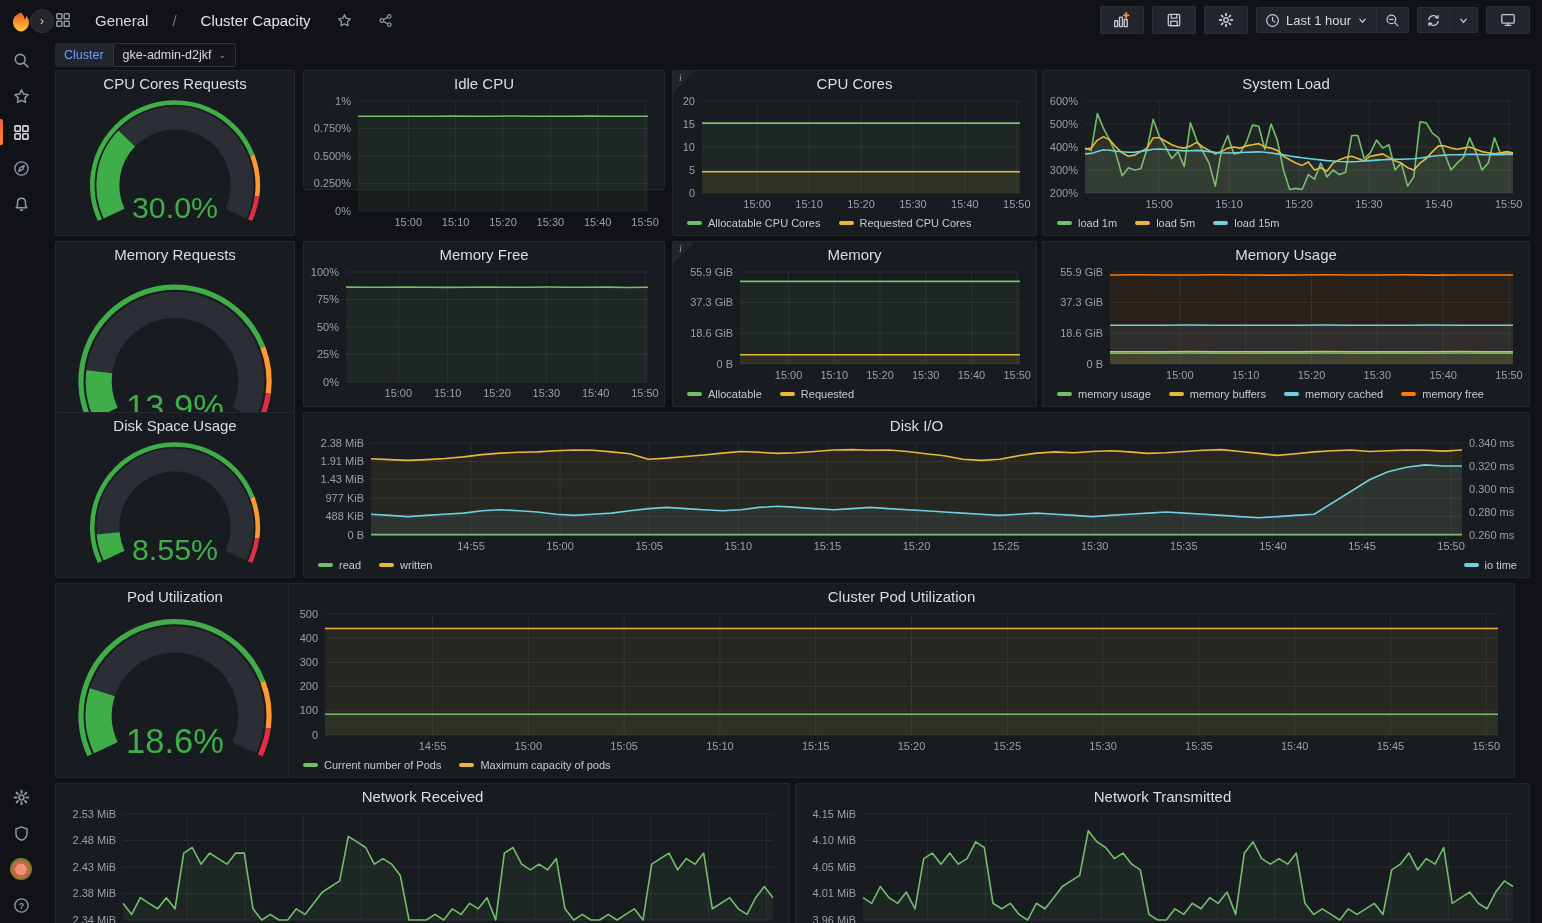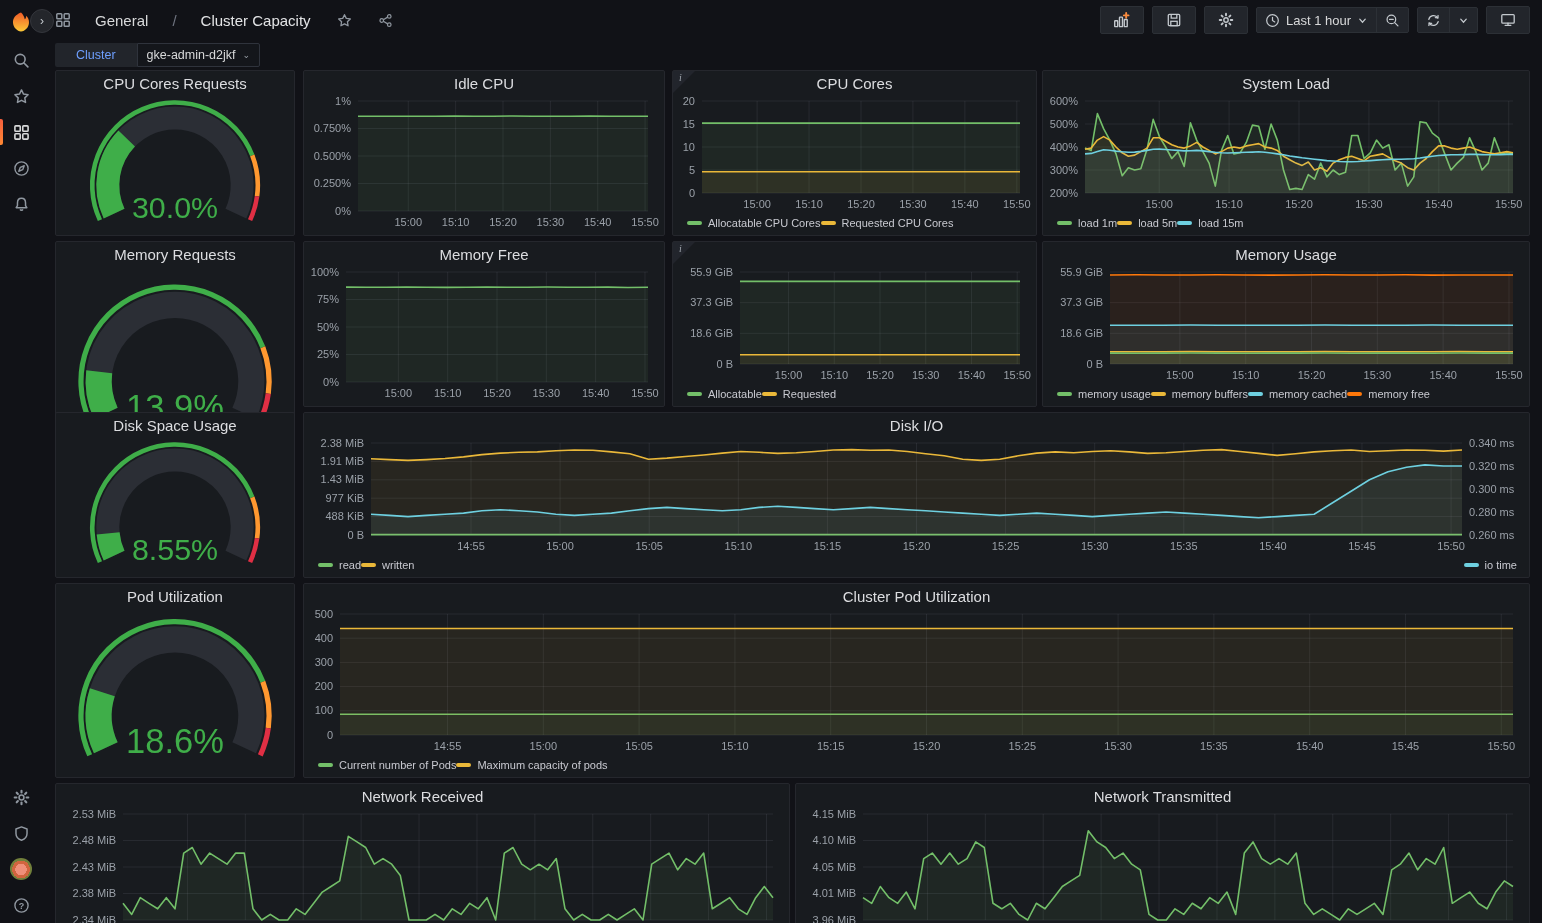--- a/index.html
+++ b/index.html
@@ -29,34 +29,34 @@
   .crumb-act{color:#9097a0;margin-left:2px;display:flex;cursor:pointer}
   .toolbar{margin-left:auto;display:flex;align-items:center;gap:8px;padding-right:12px;}
   .tb-btn{height:26px;min-width:30px;padding:0 6px;border-radius:2px;background:#22252b;border:1px solid #2c3036;
     color:#c4c9ce;display:flex;align-items:center;justify-content:center;gap:6px;cursor:pointer;font-size:13px;}
   .tb-group{display:flex;align-items:stretch;border:1px solid #2c3036;border-radius:2px;background:#22252b;height:26px;box-sizing:border-box}
   .tb-seg{display:flex;align-items:center;gap:6px;padding:12px 8px;color:#c4c9ce;font-size:13px;cursor:pointer}
   .tb-seg + .tb-seg{border-left:1px solid #2c3036}
   .time-label{color:#d8d9da}
   
   .varrow{position:absolute;left:55px;top:42px;display:flex;align-items:center;height:26px;}
-  .var-label{background:#22252b;color:#6e9fff;font-size:12.5px;padding:0 21px;height:24px;line-height:24px;
+  .var-label{background:#22252b;color:#6e9fff;font-size:12.5px;padding:0 9px;height:24px;line-height:24px;
     border-radius:2px 0 0 2px;}
   .var-value{border:1px solid #2f333c;background:#14161b;color:#d8d9da;font-size:12.5px;padding:0 9px;height:22px;
     line-height:22px;border-radius:0 2px 2px 0;display:flex;align-items:center;gap:7px;cursor:pointer;}
   .var-value .caret{font-size:9px;color:#9aa0a8}
   
   .panel{position:absolute;background:#181b1f;border:1px solid #25272d;border-radius:2px;box-sizing:border-box;}
   .ptitle{position:absolute;top:0;left:0;right:0;height:24px;line-height:26px;text-align:center;font-size:15px;
     color:#dcdde0;font-weight:500;cursor:pointer;white-space:nowrap;overflow:hidden;}
   .chart,.gaugebox{position:absolute;left:4px;right:4px;}
   .gaugebox{top:24px;bottom:2px;display:flex;align-items:center;justify-content:center}
   .plegend{position:absolute;left:14px;right:12px;bottom:3px;height:18px;display:flex;align-items:center;
     font-size:11px;color:#c8c9d0;}
-  .lgl{display:flex;}
+  .lgl{display:flex;gap:18px}
   .lgr{margin-left:auto;display:flex;gap:18px}
   .lg-item{display:flex;align-items:center;gap:6px;cursor:pointer;white-space:nowrap}
   .lg-item i{display:inline-block;width:15px;height:4px;border-radius:2px;}
   .corner{position:absolute;top:0;left:0;width:0;height:0;border-top:22px solid #22252c;border-right:22px solid transparent;}
   .corner span{position:absolute;top:-21px;left:6px;font-size:10px;font-style:italic;color:#9fa5ad;font-family:"Liberation Serif",serif;}
 </style>
 </head>
 <body>
 
 <div class="sidebar">
@@ -295,21 +295,21 @@
         <path d="M28.4 136.0 A90 90 0 1 1 194.0 65.7" stroke="#3fae49" stroke-width="5" fill="none"></path>
         <path d="M194.0 65.7 A90 90 0 0 1 199.2 110.1" stroke="#ff9830" stroke-width="5" fill="none"></path>
         <path d="M199.2 110.1 A90 90 0 0 1 191.6 136.0" stroke="#e02f44" stroke-width="5" fill="none"></path>
         <path d="M43.8 128.9 A73 73 0 1 1 176.2 128.9" stroke="#2b2e35" stroke-width="25" fill="none"></path>
         <path d="M43.8 128.9 A73 73 0 0 1 40.5 75.7" stroke="#3fae49" stroke-width="25" fill="none"></path>
         <text x="110" y="134" text-anchor="middle" font-size="33" font-weight="500" fill="#3fae49">18.6%</text>
       </svg>
     </div>
 </div>
 
-<div class="panel" style="left:303px;top:70px;width:362px;height:166px">
+<div class="panel" style="left:303px;top:70px;width:362px;height:120px">
   <div class="ptitle">Idle CPU</div>
   <div class="chart" style="top:24px;height:136px">
       <svg width="352" height="136">
         <line x1="50" y1="116" x2="340" y2="116" stroke="rgba(204,204,220,0.09)"></line>
         <text x="43" y="119.5" fill="#9aa0a8" font-size="11" text-anchor="end">0%</text>
         <line x1="50" y1="88.5" x2="340" y2="88.5" stroke="rgba(204,204,220,0.09)"></line>
         <text x="43" y="92" fill="#9aa0a8" font-size="11" text-anchor="end">0.250%</text>
         <line x1="50" y1="61" x2="340" y2="61" stroke="rgba(204,204,220,0.09)"></line>
         <text x="43" y="64.5" fill="#9aa0a8" font-size="11" text-anchor="end">0.500%</text>
         <line x1="50" y1="33.5" x2="340" y2="33.5" stroke="rgba(204,204,220,0.09)"></line>
@@ -463,20 +463,21 @@
         <text x="336.98" y="131" fill="#9aa0a8" font-size="11" text-anchor="middle">15:50</text>
         <path d="M38.0 21.1 L58.1 21.2 L78.3 21.3 L98.4 21.1 L118.5 21.2 L138.7 21.4 L158.8 21.2 L178.9 21.1 L199.1 21.3 L219.2 21.2 L239.3 21.0 L259.5 21.2 L279.6 21.3 L299.7 21.1 L319.9 21.5 L340.0 21.2 L340 116 L38 116 Z" fill="#73bf69" fill-opacity="0.08" stroke="none"></path>
         <path d="M38.0 21.1 L58.1 21.2 L78.3 21.3 L98.4 21.1 L118.5 21.2 L138.7 21.4 L158.8 21.2 L178.9 21.1 L199.1 21.3 L219.2 21.2 L239.3 21.0 L259.5 21.2 L279.6 21.3 L299.7 21.1 L319.9 21.5 L340.0 21.2" fill="none" stroke="#73bf69" stroke-width="1.6" stroke-linejoin="round"></path>
       </svg>
     </div>
 </div>
 <div class="panel" style="left:672px;top:241px;width:365px;height:166px">
   <div class="corner">
       <span>i</span>
     </div>
+  <div class="ptitle">Memory</div>
   <div class="chart" style="top:24px;height:118px">
       <svg width="355" height="118">
         <line x1="63" y1="98" x2="343" y2="98" stroke="rgba(204,204,220,0.09)"></line>
         <text x="56" y="101.5" fill="#9aa0a8" font-size="11" text-anchor="end">0 B</text>
         <line x1="63" y1="67.33333333333333" x2="343" y2="67.33333333333333" stroke="rgba(204,204,220,0.09)"></line>
         <text x="56" y="70.83333333333333" fill="#9aa0a8" font-size="11" text-anchor="end">18.6 GiB</text>
         <line x1="63" y1="36.666666666666664" x2="343" y2="36.666666666666664" stroke="rgba(204,204,220,0.09)"></line>
         <text x="56" y="40.166666666666664" fill="#9aa0a8" font-size="11" text-anchor="end">37.3 GiB</text>
         <line x1="63" y1="6" x2="343" y2="6" stroke="rgba(204,204,220,0.09)"></line>
         <text x="56" y="9.5" fill="#9aa0a8" font-size="11" text-anchor="end">55.9 GiB</text>
@@ -635,21 +636,21 @@
       </div>
       <div class="lgr">
         <span class="lg-item">
           <i style="background: rgb(110, 208, 224);"></i>
           <span>io time</span>
         </span>
       </div>
     </div>
 </div>
 
-<div class="panel" style="left:303px;top:583px;width:1227px;height:195px">
+<div class="panel" style="left:288px;top:583px;width:1227px;height:195px">
   <div class="ptitle">Cluster Pod Utilization</div>
   <div class="chart" style="top:24px;height:147px">
       <svg width="1217" height="147">
         <line x1="32" y1="127" x2="1205" y2="127" stroke="rgba(204,204,220,0.09)"></line>
         <text x="25" y="130.5" fill="#9aa0a8" font-size="11" text-anchor="end">0</text>
         <line x1="32" y1="102.8" x2="1205" y2="102.8" stroke="rgba(204,204,220,0.09)"></line>
         <text x="25" y="106.3" fill="#9aa0a8" font-size="11" text-anchor="end">100</text>
         <line x1="32" y1="78.6" x2="1205" y2="78.6" stroke="rgba(204,204,220,0.09)"></line>
         <text x="25" y="82.1" fill="#9aa0a8" font-size="11" text-anchor="end">200</text>
         <line x1="32" y1="54.400000000000006" x2="1205" y2="54.400000000000006" stroke="rgba(204,204,220,0.09)"></line>

